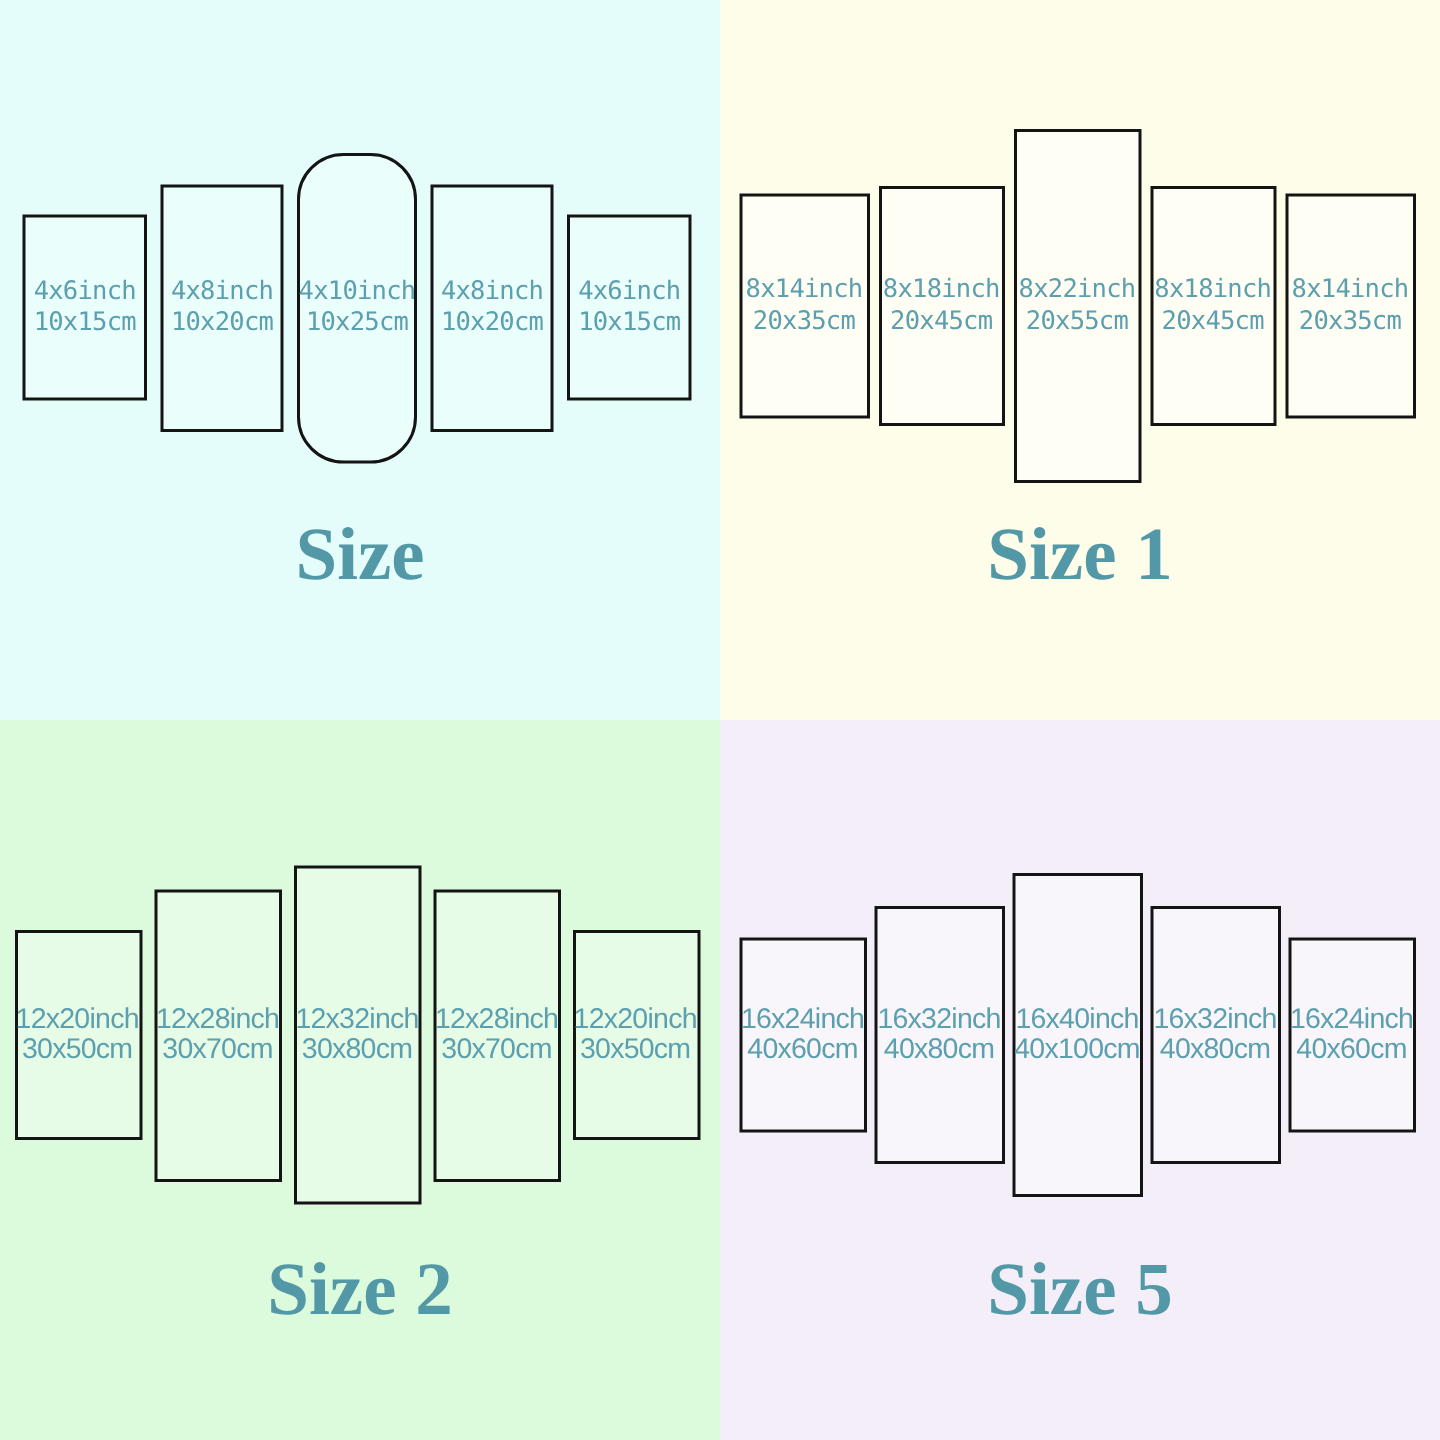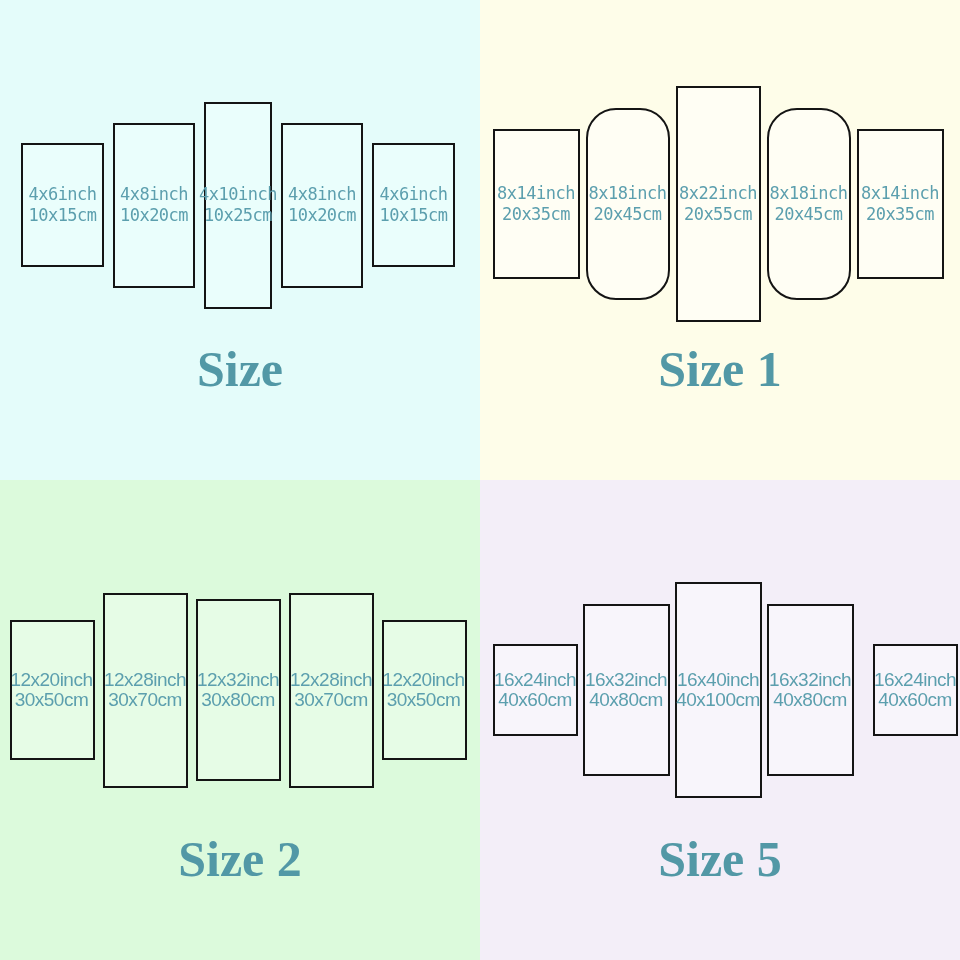--- a/index.html
+++ b/index.html
@@ -23,31 +23,31 @@
 
   .q0 .title,.q1 .title{top:340px;}
   .q2 .title,.q3 .title{top:350px;}
 
   .q0 .label,.q1 .label{font-family:"DejaVu Sans Mono",monospace;font-size:17px;line-height:21px;letter-spacing:-0.5px;}
   .q2 .label,.q3 .label{font-family:"Liberation Sans",sans-serif;font-size:19px;line-height:20px;letter-spacing:-0.5px;}
 
   
   .q0 .p1,.q0 .p5{width:83px;height:124px;}
   .q0 .p2,.q0 .p4{width:82px;height:165px;}
-  .q0 .p3{width:68px;height:207px;}
+  .q0 .p3{width:80px;height:207px;border-radius:31px;}
   
   .q1 .p1,.q1 .p5{width:87px;height:150px;}
-  .q1 .p2,.q1 .p4{width:84px;height:192px;border-radius:30px;}
+  .q1 .p2,.q1 .p4{width:84px;height:160px;}
   .q1 .p3{width:85px;height:236px;}
   
   .q2 .p1,.q2 .p5{width:85px;height:140px;justify-content:flex-end;}
   .q2 .p2,.q2 .p4{width:85px;height:195px;}
-  .q2 .p3{width:85px;height:182px;}
+  .q2 .p3{width:85px;height:226px;}
   
-  .q3 .p1,.q3 .p5{width:85px;height:92px;margin-left:14px;}
+  .q3 .p1,.q3 .p5{width:85px;height:130px;}
   .q3 .p2,.q3 .p4{width:87px;height:172px;}
   .q3 .p3{width:87px;height:216px;}
 </style>
 </head>
 <body>
 
 <div class="grid">
 
   <div class="quadrant q0">
     <div class="panels">

